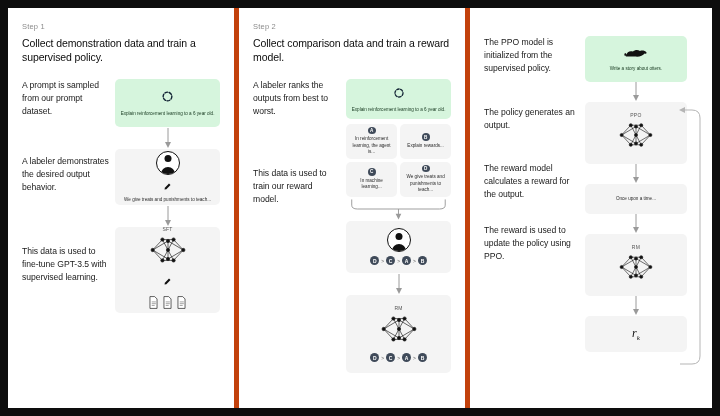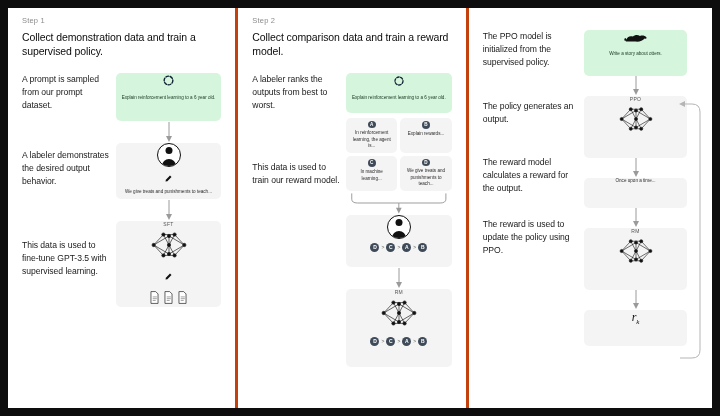--- a/index.html
+++ b/index.html
@@ -8,36 +8,36 @@
     background:#0d0d0d;
     font-family:"Liberation Sans","DejaVu Sans",sans-serif;
     overflow:hidden;
   }
   .frame{
     position:absolute;left:8px;top:8px;width:704px;height:400px;
     background:#ffffff;
     overflow:hidden;
   }
   .cols{display:flex;width:100%;height:100%;}
-  .col{position:relative;flex:1 1 0;padding:8px 14px 0 14px;box-sizing:border-box;}
-  .col + .col{border-left:3px solid #c2410c;}
+  .col{position:relative;flex:1 1 0;padding:14px 14px 0 14px;box-sizing:border-box;}
+  .col + .col{border-left:5px solid #c2410c;}
   .col3{flex:1.08 1 0;}
 
   .step-label{font-size:7.5px;color:#8c8c8c;letter-spacing:.2px;margin-bottom:5px;}
   .step-title{font-size:10.5px;font-weight:normal;color:#0b0b0b;line-height:1.38;letter-spacing:-.1px;}
 
   .body{position:relative;margin-top:14px;display:flex;}
   .texts{width:47%;padding-right:6px;box-sizing:border-box;}
   .graphics{width:53%;position:relative;}
 
   .para{font-size:8.6px;color:#1a1a1a;line-height:1.5;letter-spacing:-.05px;}
 
   
   .card{background:#f4f4f4;border-radius:5px;box-sizing:border-box;
-        display:flex;flex-direction:column;align-items:center;justify-content:flex-start;}
+        display:flex;flex-direction:column;align-items:center;justify-content:center;}
   .card.green{background:#d6f5dd;}
   .micro{font-size:4.6px;color:#2b2b2b;line-height:1.45;text-align:center;padding:0 4px;}
   .micro.dark{color:#16381f;}
   .tag{font-size:5px;color:#555;margin-bottom:2px;letter-spacing:.3px;}
 
   .arrow{width:100%;display:flex;justify-content:center;}
   .arrow svg{display:block;}
 
   
   .refresh{margin-bottom:4px;}

